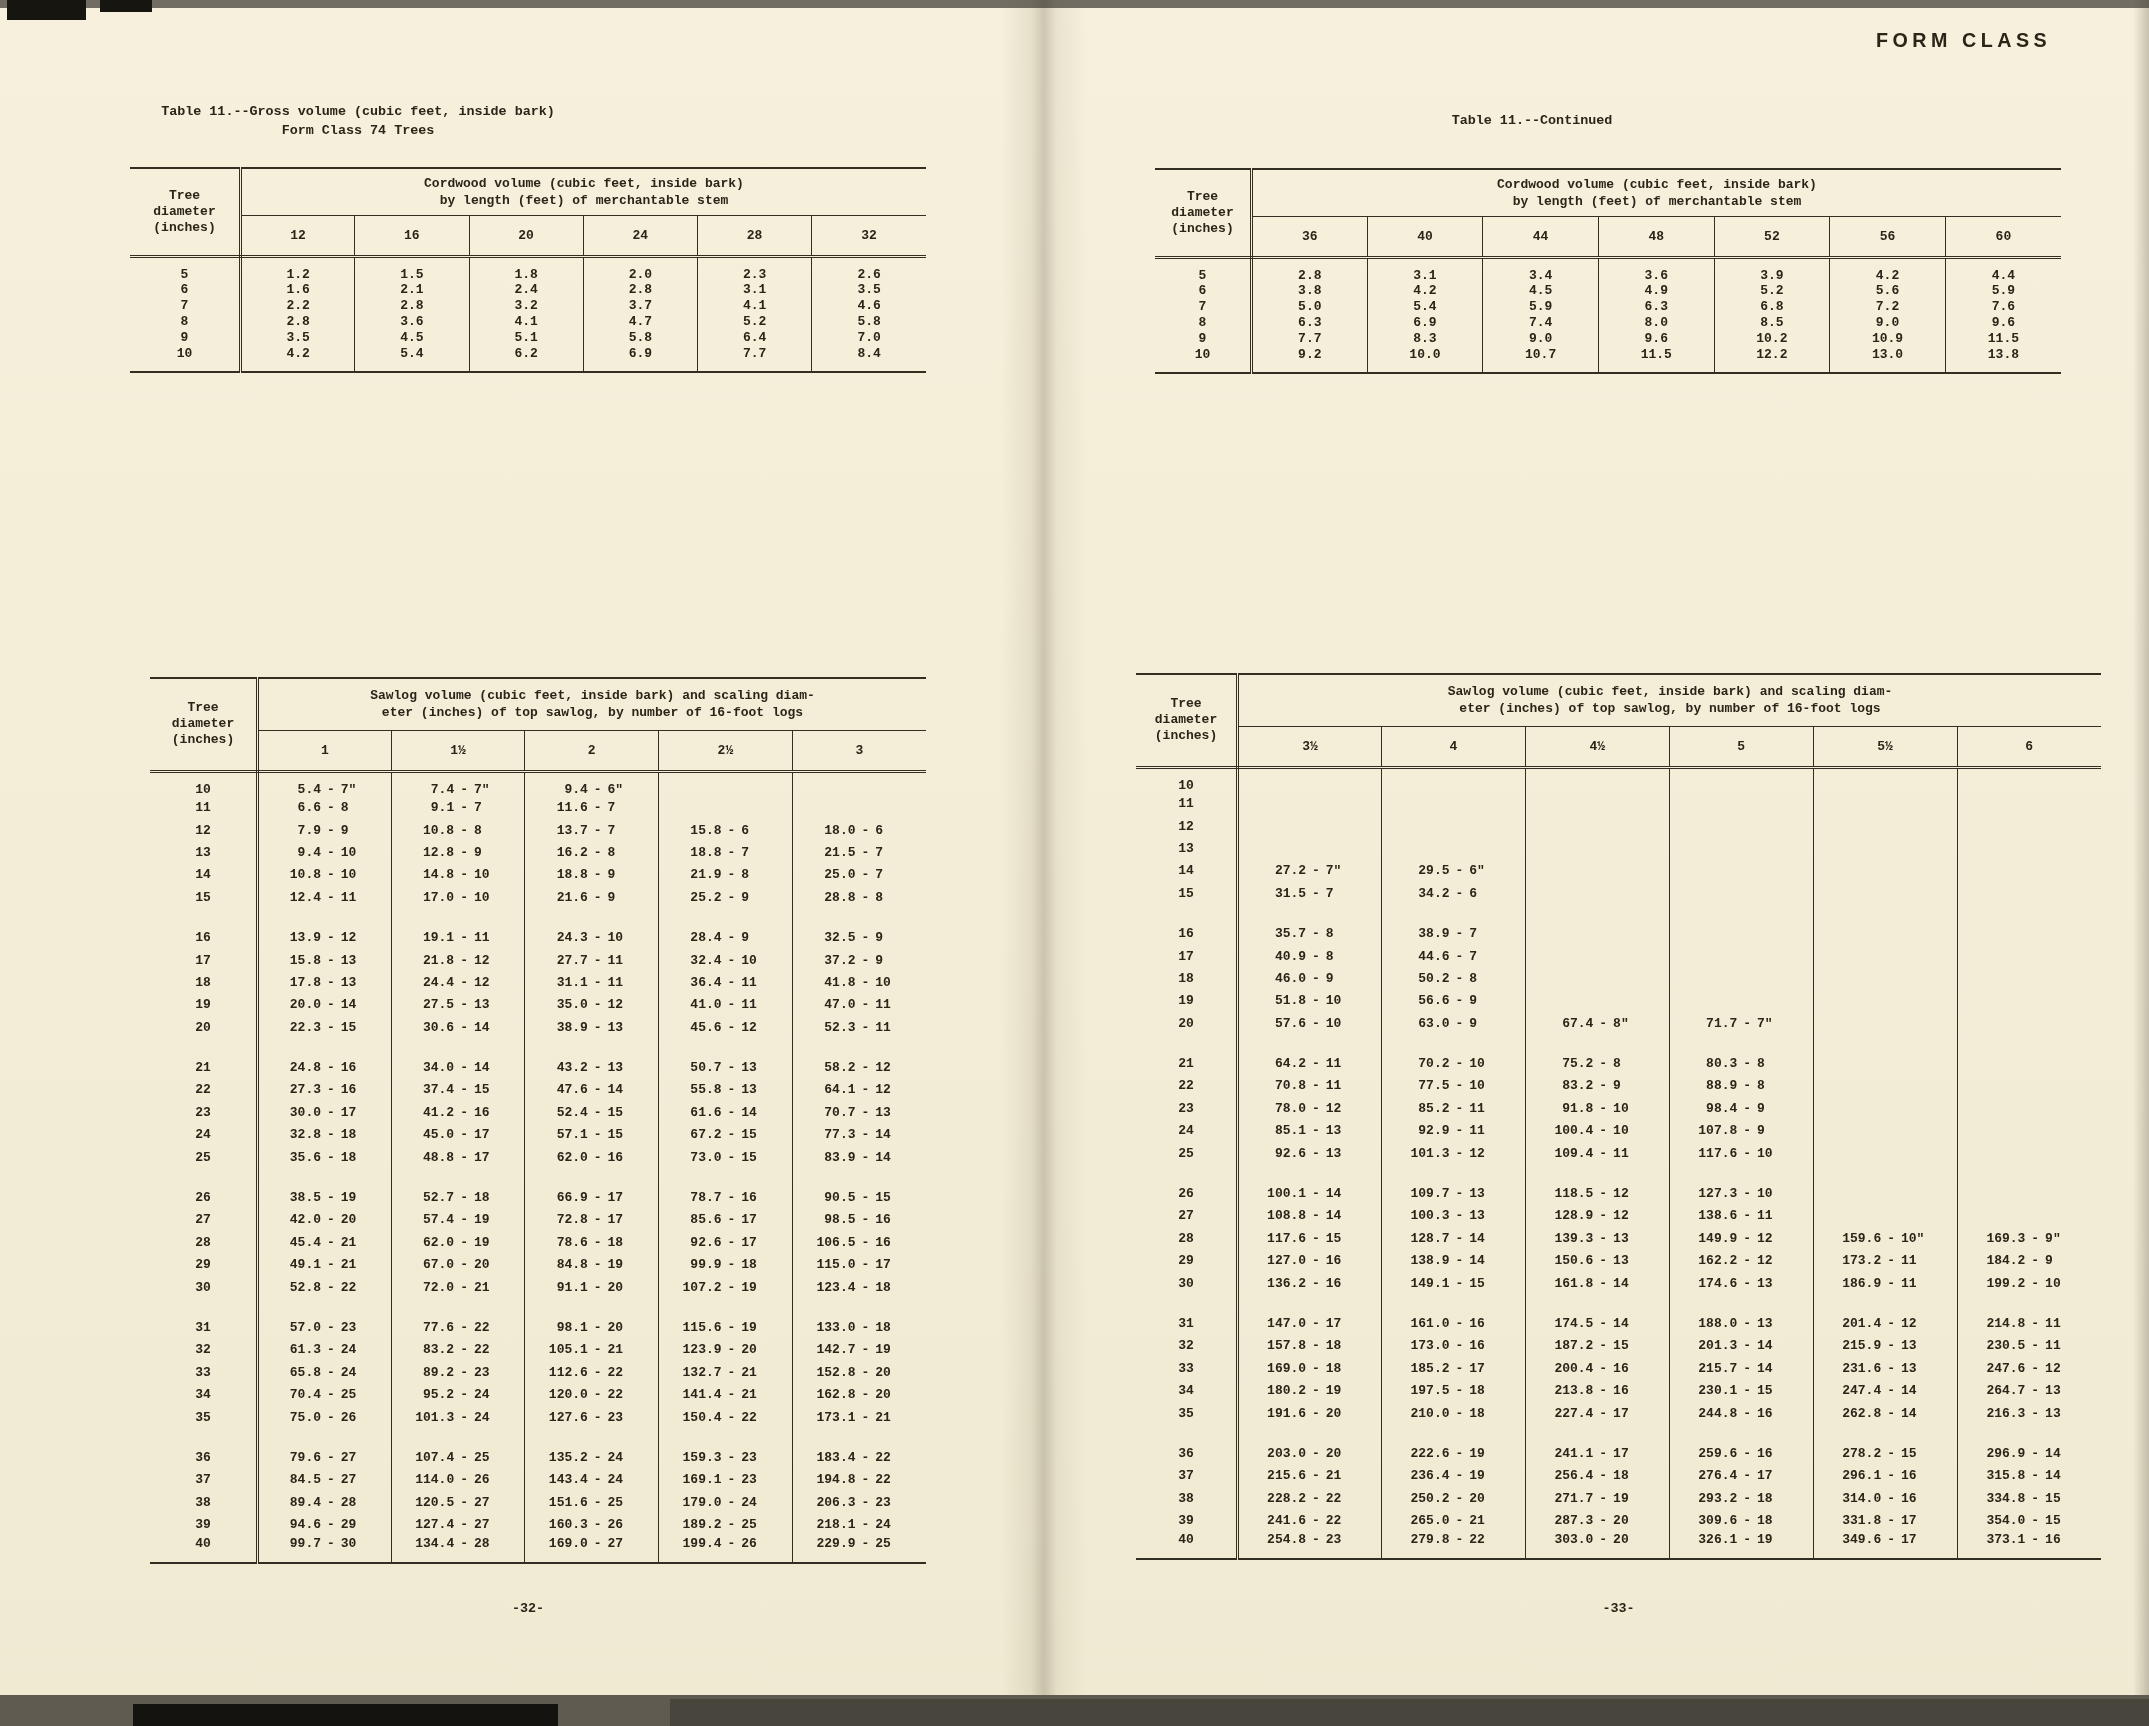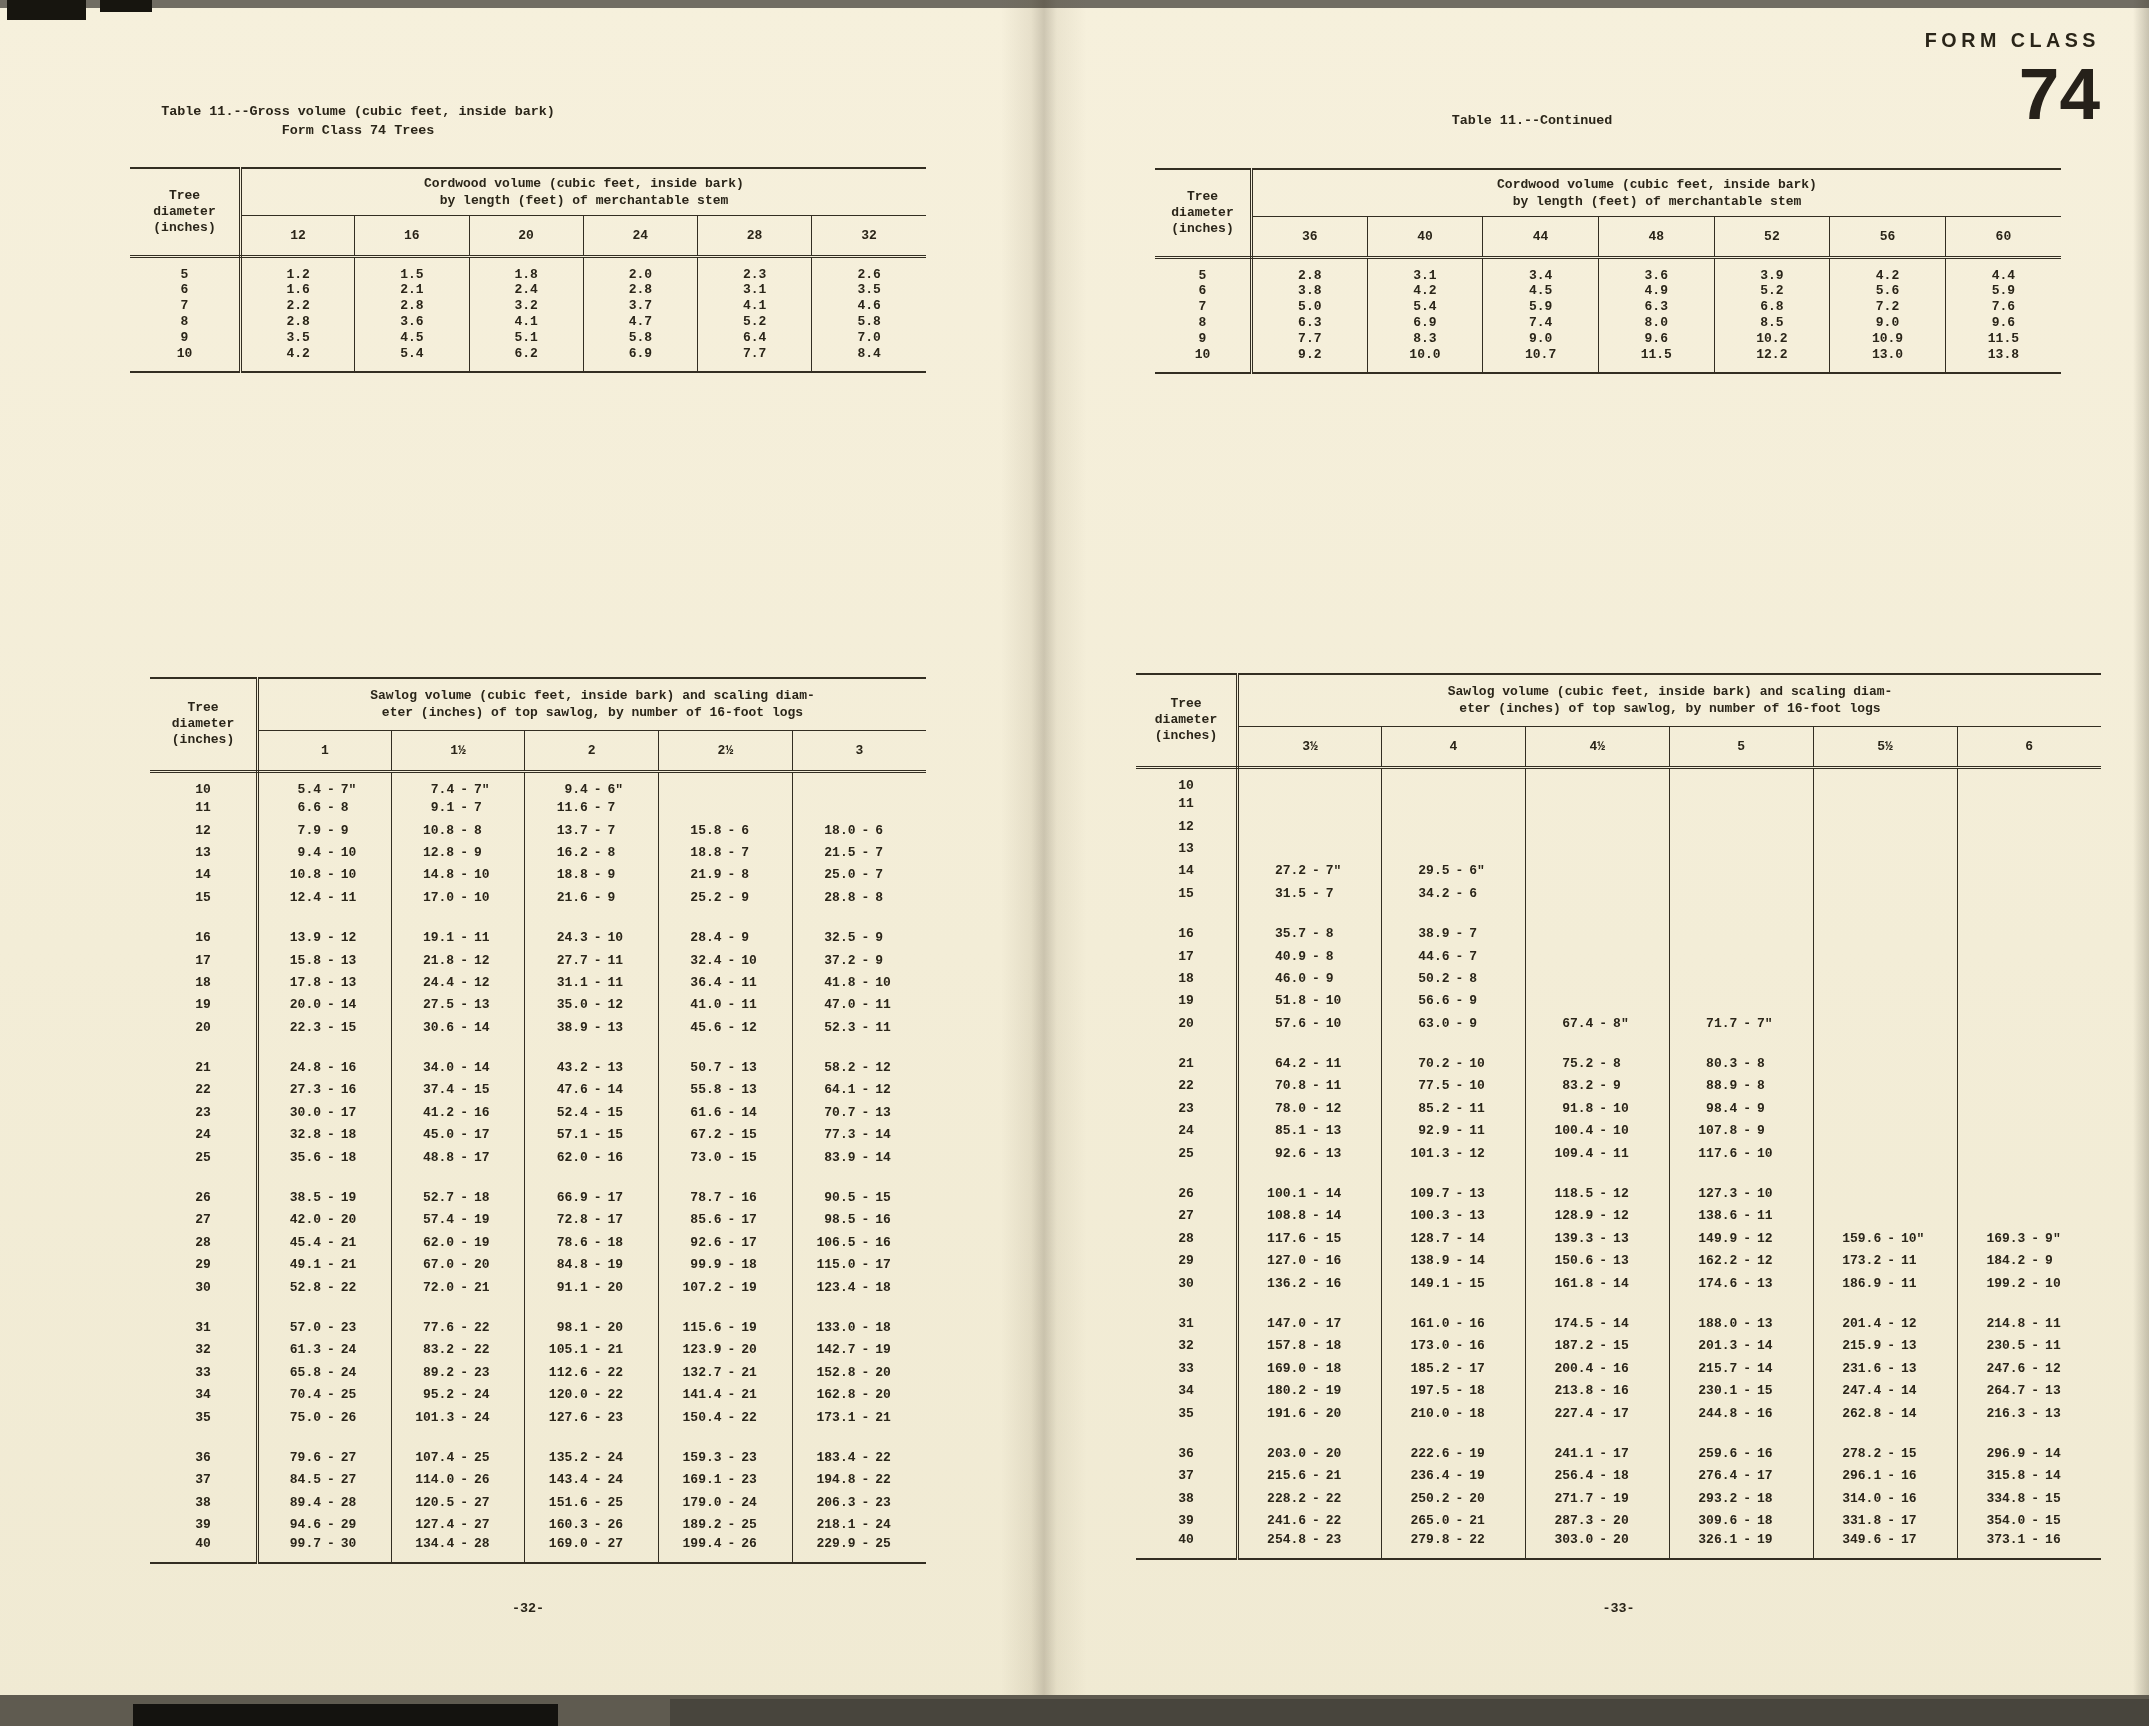--- a/index.html
+++ b/index.html
@@ -23,21 +23,21 @@
   #gutter{position:absolute;left:1001px;top:0;width:86px;height:1727px;
     background:linear-gradient(90deg,rgba(100,85,50,0) 0%,rgba(95,80,48,0.10) 35%,rgba(60,48,28,0.22) 50%,rgba(95,80,48,0.08) 65%,rgba(100,85,50,0) 100%);}
   #edge-right{position:absolute;right:0;top:0;width:16px;height:1727px;
     background:linear-gradient(270deg,rgba(60,55,40,0.25),rgba(60,55,40,0));}
 
   
   #title-left{position:absolute;left:134px;top:102px;width:448px;text-align:center;font-size:13.4px;line-height:19px;}
   #title-right{position:absolute;left:1308px;top:111px;width:448px;text-align:center;font-size:13.4px;line-height:19px;}
   #pageno-left{position:absolute;left:130px;top:1601px;width:796px;text-align:center;font-size:13.4px;}
   #pageno-right{position:absolute;left:1136px;top:1601px;width:965px;text-align:center;font-size:13.4px;}
-  #formclass{position:absolute;left:1876px;top:29px;width:224px;text-align:right;}
+  #formclass{position:absolute;left:1876px;top:29px;width:224px;text-align:left;}
   .fc-label{font-family:"Liberation Sans",sans-serif;font-weight:bold;font-size:19.7px;letter-spacing:4.5px;white-space:nowrap;color:#2a2519;}
   .fc-num{font-family:"Liberation Sans",sans-serif;font-weight:bold;font-size:73px;line-height:1;margin-top:5.4px;color:#26211a;}
 
   
   table.vol{position:absolute;border-collapse:collapse;table-layout:fixed;font-size:13px;
     border-top:2.7px solid #332e22;border-bottom:2.7px solid #332e22;}
   .vol th,.vol td{padding:0;font-weight:bold;color:#2a2519;}
   .vol .stub{border-right:3.6px double #332e22;border-bottom:3.6px double #332e22;
     text-align:center;vertical-align:middle;line-height:16px;}
   .vol .spanhdr{border-bottom:1.8px solid #332e22;text-align:center;vertical-align:middle;line-height:17px;}
@@ -478,21 +478,20 @@
           </tr>
         </tbody>
       </table>
 
     <div id="pageno-left">-32-</div>
   </div>
 
   <div>
     <div id="formclass">
       <div class="fc-label">FORM CLASS</div>
-      <div class="fc-num">74</div>
     </div>
 
     <div id="title-right">
       <div>Table 11.--Continued</div>
     </div>
 
     <table id="t-rc" class="vol cordwood">
         <thead>
           <tr>
             <th class="stub" rowspan="2">

